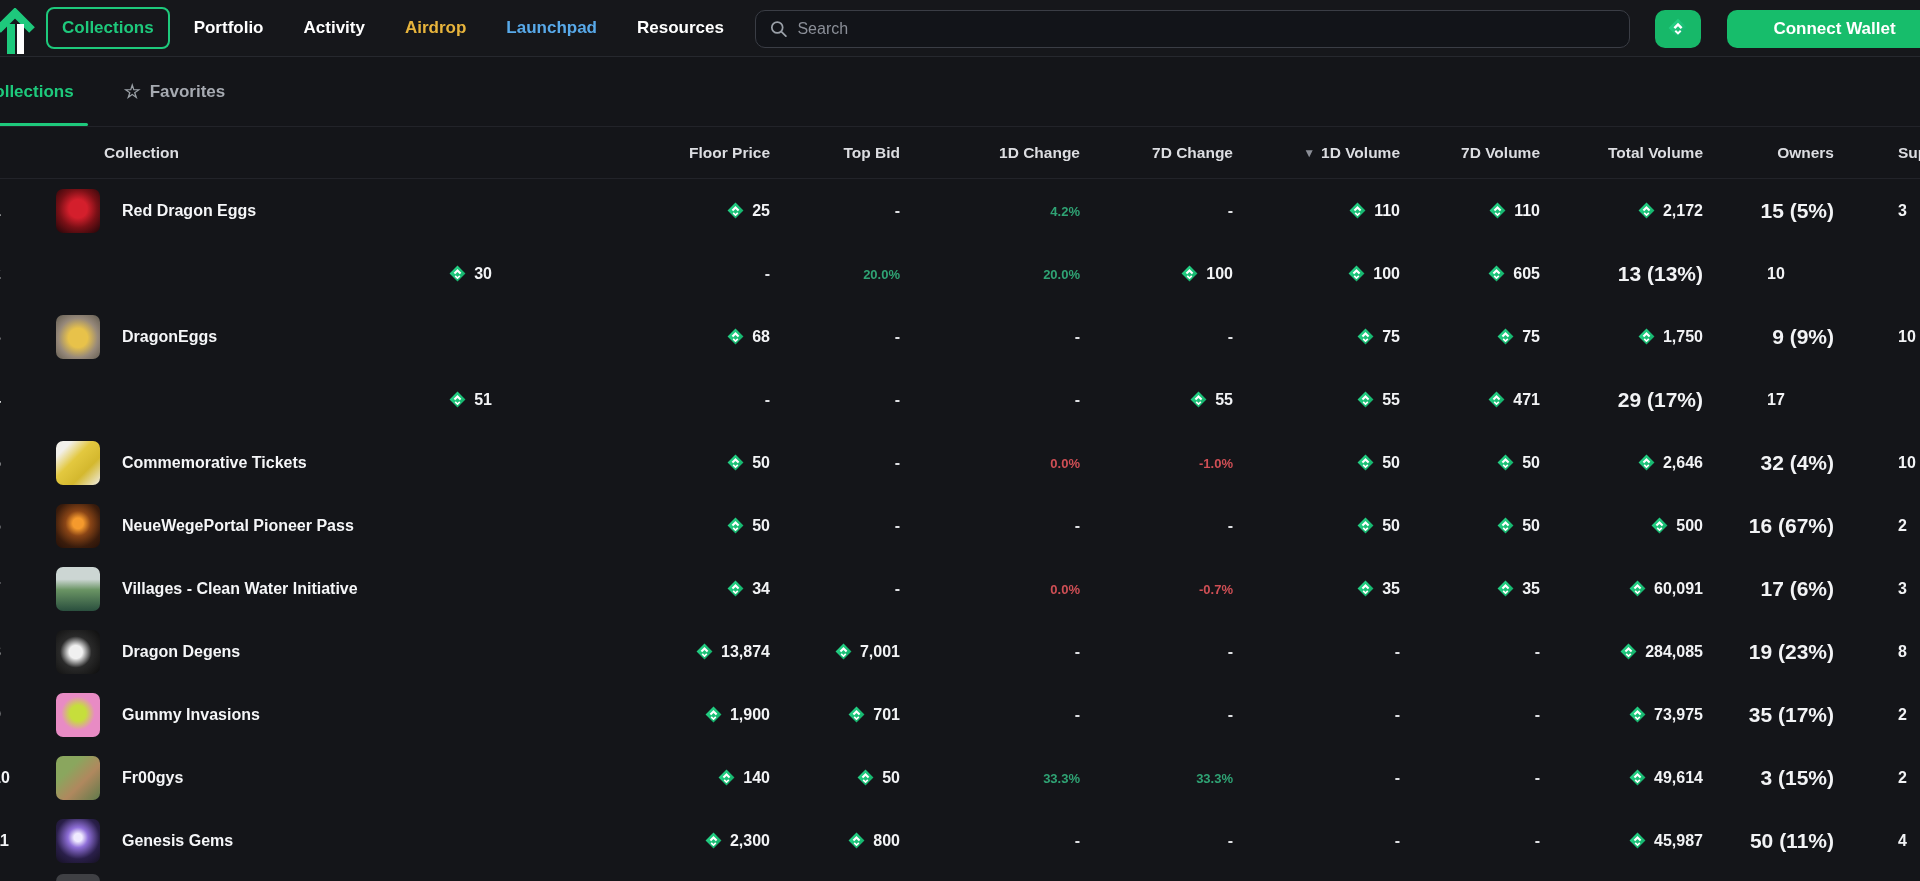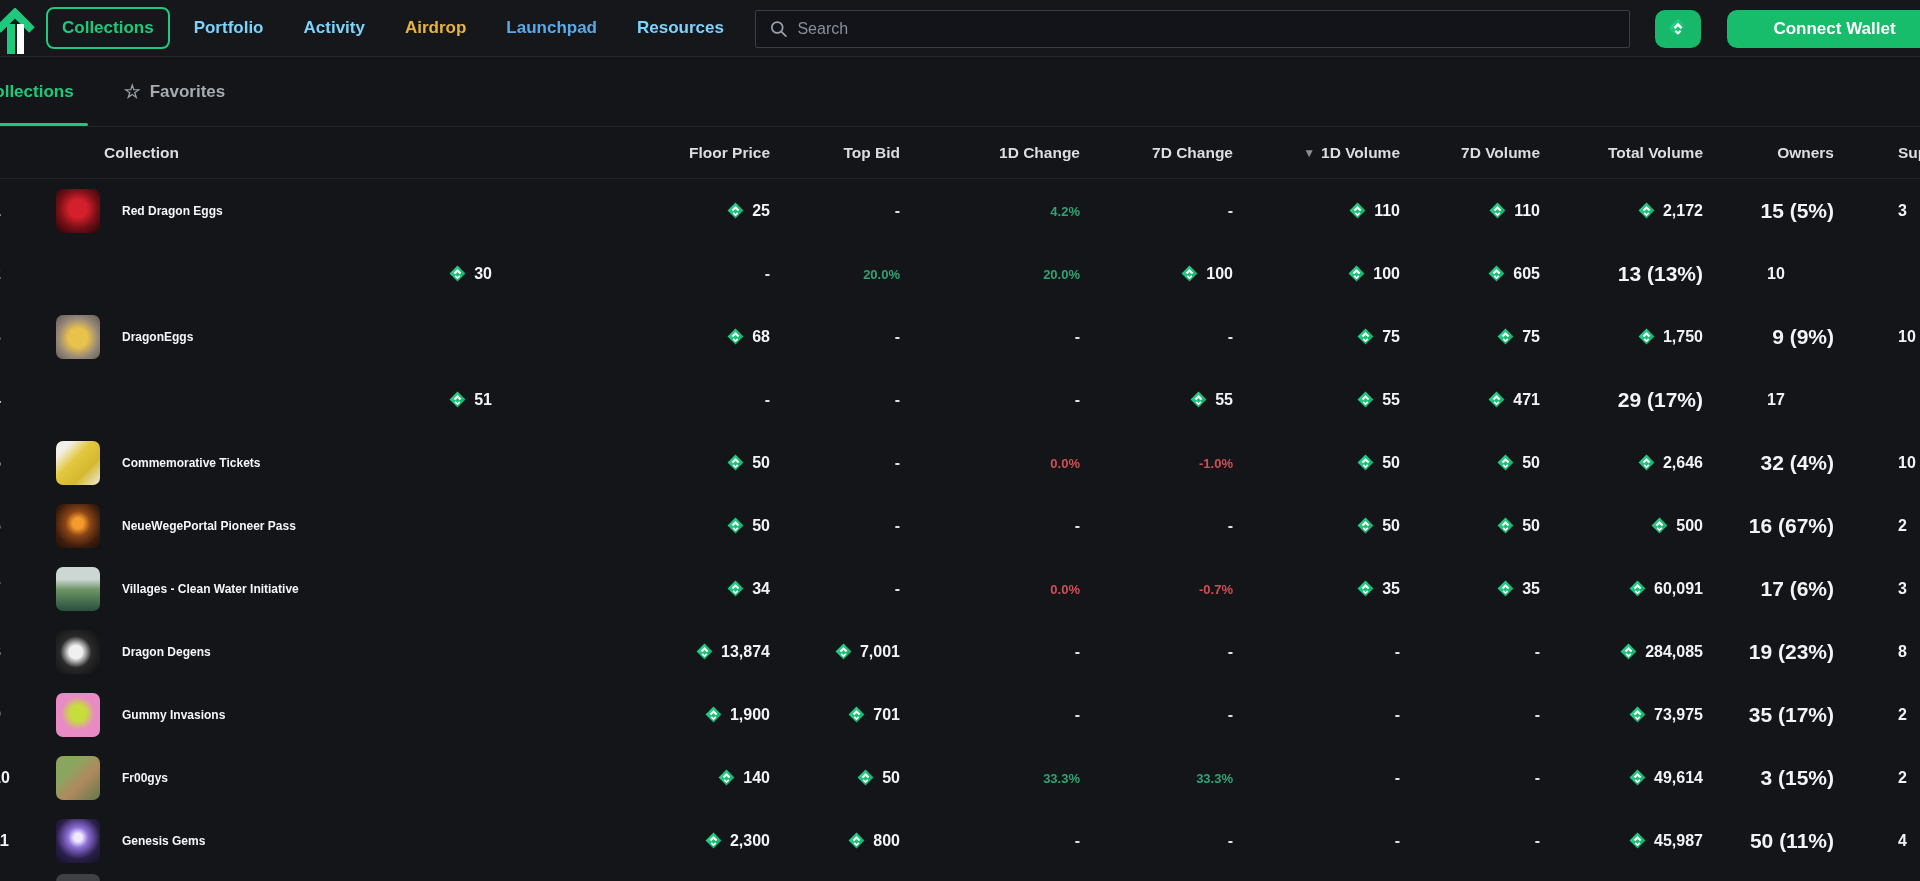--- a/index.html
+++ b/index.html
@@ -5,27 +5,27 @@
   * { margin:0; padding:0; box-sizing:border-box; }
   html,body { width:1920px; height:881px; overflow:hidden; background:#141519;
     font-family:"Liberation Sans", sans-serif; color:#f2f3f5; }
 
   
   .topnav { position:relative; height:57px; background:#16171b;
     border-bottom:1px solid #26282e; display:flex; align-items:center; }
   .logo-wrap { width:46px; height:57px; overflow:hidden; position:relative; flex:0 0 46px; }
   .logo-wrap svg { position:absolute; left:-6px; top:8px; }
   .nav-items { display:flex; align-items:center; gap:8px; }
-  .nav-item { font-size:17px; font-weight:700; color:#7dd3fc; padding:9px 14px;
+  .nav-item { font-size:17px; font-weight:700; color:#ffffff; padding:9px 14px;
     border:2px solid transparent; border-radius:8px; cursor:pointer; white-space:nowrap; }
   .nav-item.active { border-color:var(--brand); color:var(--brand); }
   .nav-item.yellow { color:var(--yellow); }
   .nav-item.blue { color:var(--blue); }
   .searchbar { position:absolute; left:755px; top:10px; width:875px; height:38px;
-    background:#121419; border:1px solid #3a3d45; border-radius:2px;
+    background:#121419; border:1px solid #3a3d45; border-radius:10px;
     display:flex; align-items:center; padding:0 14px; gap:10px; }
   .searchbar input { background:transparent; border:none; outline:none; color:#e8e9eb;
     font-size:16px; width:100%; font-family:"Liberation Sans", sans-serif; }
   .searchbar input::placeholder { color:#8b8f98; }
   .coin-btn { position:absolute; left:1655px; top:10px; width:46px; height:38px;
     border:none; border-radius:10px; background:#17b869; display:flex;
     align-items:center; justify-content:center; cursor:pointer; }
   .connect-btn { position:absolute; left:1727px; top:10px; width:215px; height:38px;
     border:none; border-radius:10px; background:#17bd6b; color:#fff;
     font-size:17px; font-weight:700; cursor:pointer;
@@ -52,21 +52,21 @@
   .thead .hc { font-size:15.5px; font-weight:700; color:#dcdde1; text-align:right; white-space:nowrap; }
   .thead .hc.left { text-align:left; }
   .hc-collection { padding-left:92px; }
   .hc-supply { text-align:left !important; padding-left:64px; overflow:hidden; }
   .sort-arrow { color:#8b8e96; font-size:12px; margin-right:6px; vertical-align:1px; }
 
   .rowline { height:63px; cursor:pointer; }
   .rank { font-size:16px; font-weight:700; color:#f2f3f5; text-align:left; overflow:visible; white-space:nowrap; }
   .cname-cell { display:flex; align-items:center; gap:22px; padding-left:44px; overflow:hidden; }
   .thumb { width:44px; height:44px; border-radius:7px; flex:0 0 44px; }
-  .cname { font-size:12px; font-weight:700; color:#f5f6f8; white-space:nowrap; }
+  .cname { font-size:16px; font-weight:700; color:#f5f6f8; white-space:nowrap; }
   .cell { text-align:right; white-space:nowrap; font-size:16px; font-weight:700; color:#f2f3f5; }
   .cell .tok { display:inline-block; vertical-align:-3px; margin-right:8px; }
   .dash { color:#dfe0e3; font-weight:700; }
   .chg { font-weight:600; font-size:13px; }
   .chg.up { color:#2fa374; }
   .chg.down { color:#cf4f55;margin-top:8px; }
   .owners { font-size:21px; }
   .supply { text-align:left; padding-left:64px; overflow:hidden; }
   .next-row-sliver { position:absolute; left:56px; top:874px; width:44px; height:7px;
     border-radius:7px 7px 0 0; background:#3f4044; }

